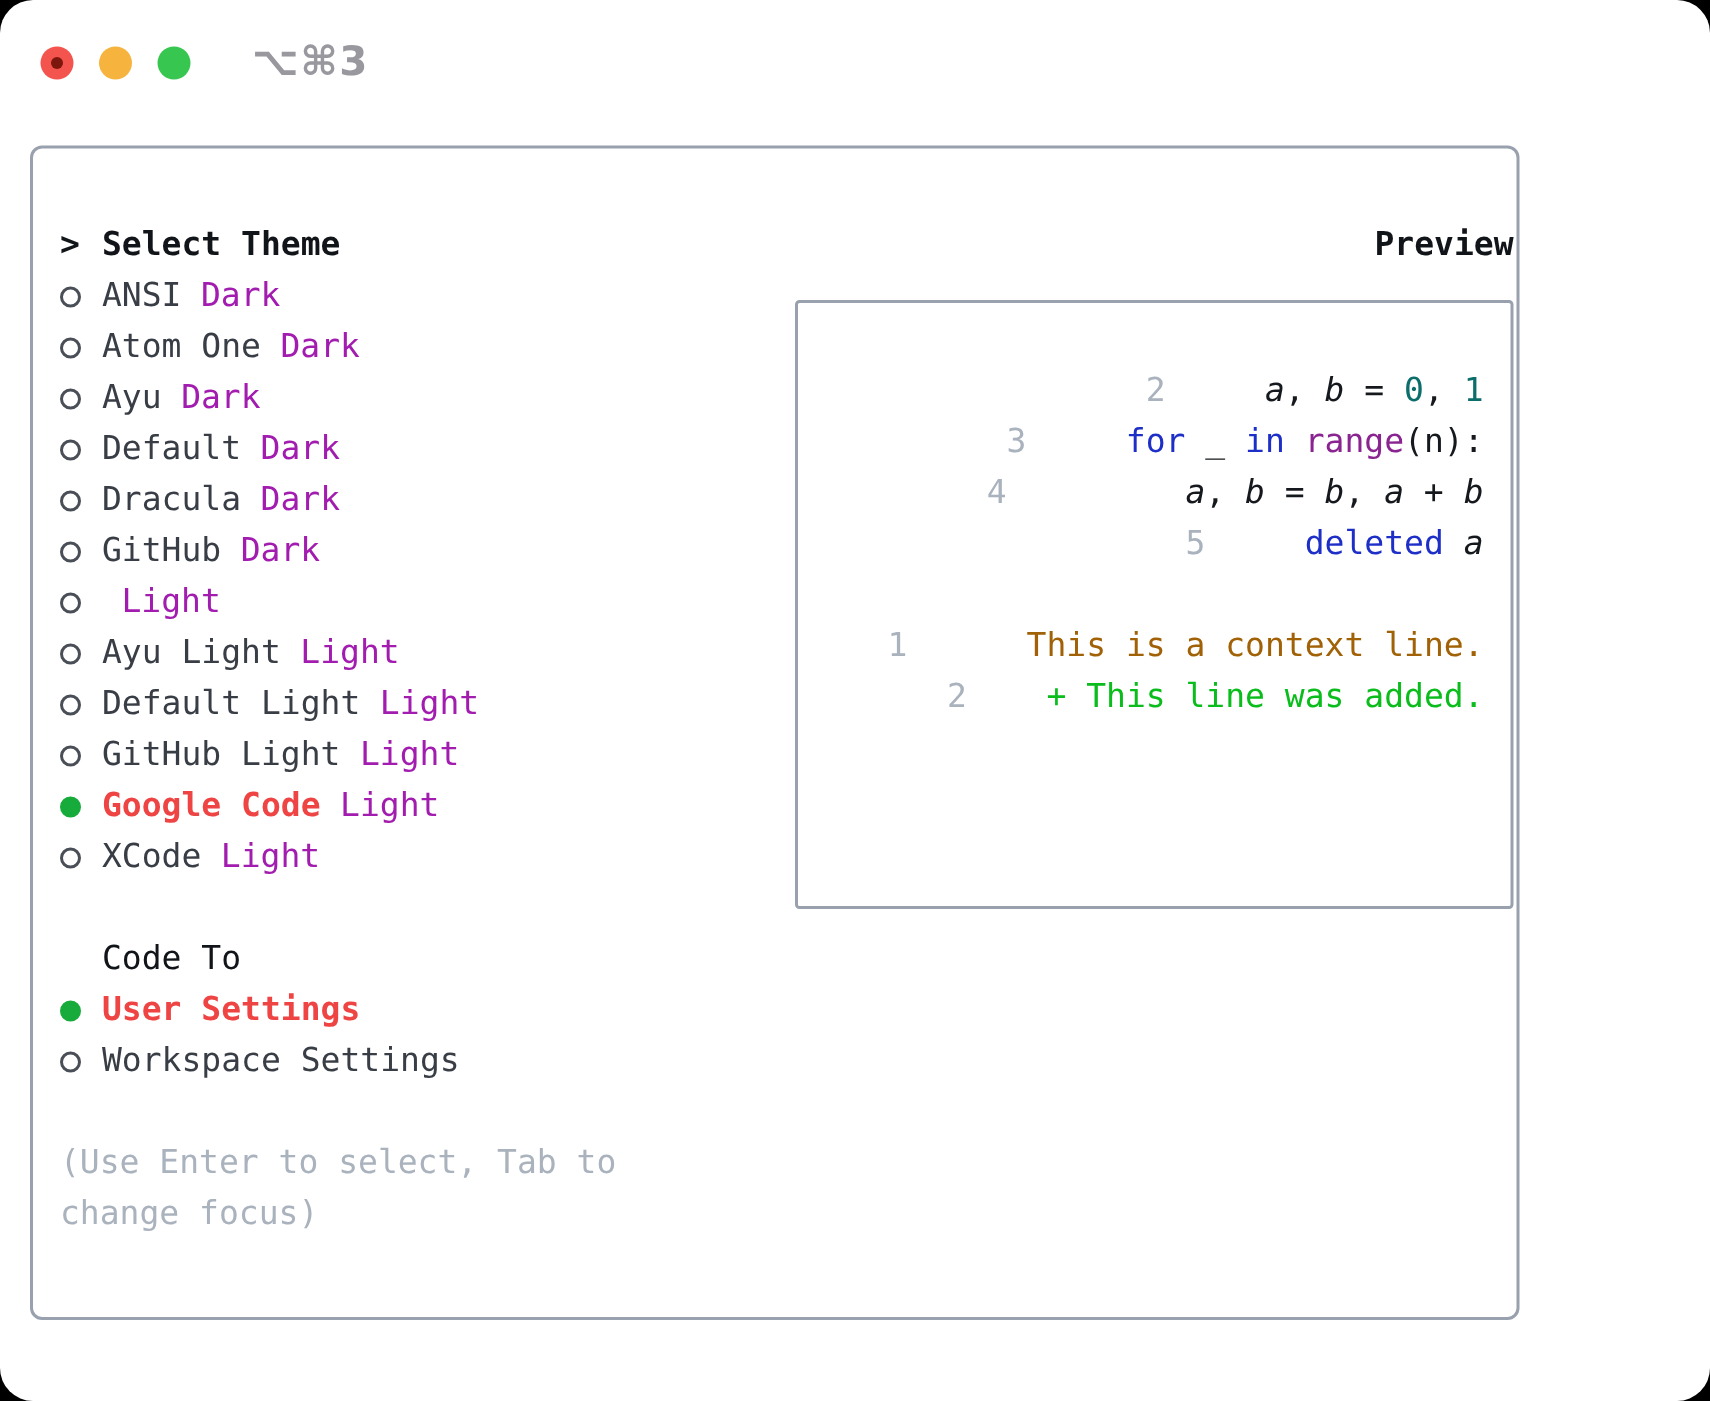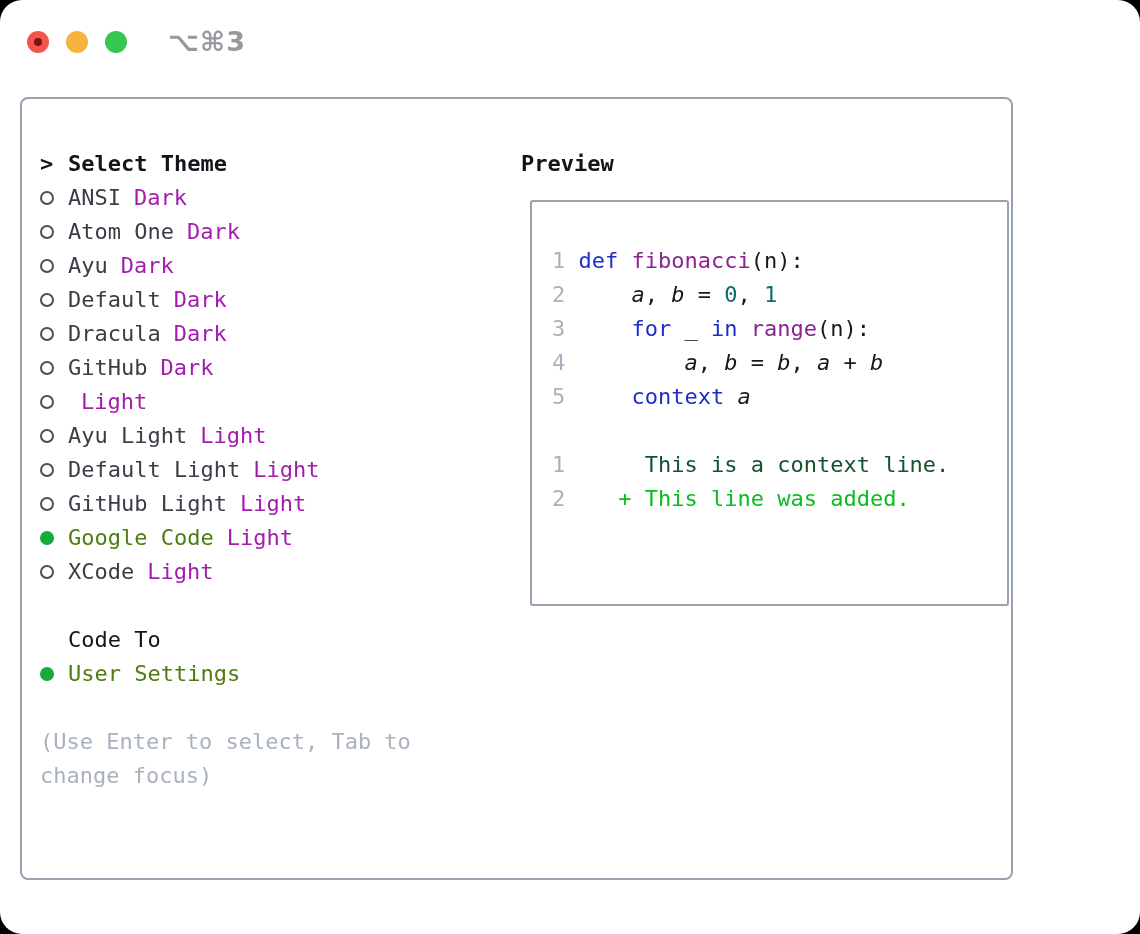--- a/index.html
+++ b/index.html
@@ -27,40 +27,40 @@
   
   .left-col{position:absolute;left:18px;top:48px;width:462px;font-size:22px;line-height:34px;color:#393e46;}
   .row{display:flex;align-items:center;height:34px;}
   .marker{width:28px;flex:none;display:flex;align-items:center;}
   .cursor-glyph{font-weight:bold;color:#111418;}
   .radio{width:14px;height:14px;border-radius:50%;border:2px solid #4a4f57;box-sizing:border-box;background:#fff;}
   .radio.sel{background:#16ab3a;border-color:#16ab3a;}
   .hdr{font-weight:bold;color:#111418;}
   .subhdr{color:#111418;}
   .theme-name{color:#393e46;text-align:center;}
-  .theme-name.sel{color:#4d7c0f;}
+  .theme-name.sel{color:#ef4444;font-weight:bold;}
   .variant{color:#a21caf;margin-left:13px;}
   .blank{height:34px;}
   .hint{color:#a9b2bd;width:440px;margin-top:34px;}
   
-  .right-col{position:absolute;left:499px;top:48px;}
+  .right-col{position:absolute;left:499px;top:48px;text-align:right;}
   .preview-hdr{font-size:22px;line-height:34px;font-weight:bold;color:#111418;}
   .preview-box{
     margin-left:9px;margin-top:19px;width:479px;height:406px;
     border:2px solid #99a1ae;border-radius:3px;box-sizing:border-box;
     padding:42px 18px 0 20px;background:#fff;
   }
   .prev-line{font-size:22px;line-height:34px;height:34px;white-space:pre;}
   .seg-ln{color:#a9b2bd;}
   .seg-pl{color:#15181c;}
   .seg-kw{color:#1e2fc8;}
   .seg-fn{color:#8a2490;}
   .seg-num{color:#0b6e6b;}
   .seg-var{color:#15181c;font-style:italic;}
-  .seg-ctx{color:#14532d;}
+  .seg-ctx{color:#a16207;}
   .seg-del{color:#cc3220;}
   .seg-add{color:#0abd1c;}
 </style>
 </head>
 <body>
 
 <div class="window">
 
   <div class="titlebar">
     <span class="tl tl-close"></span>
@@ -172,33 +172,38 @@
         <span class="subhdr">Code To</span>
       </div>
 
       <div id="apply-list">
           <div class="row">
             <span class="marker">
               <span class="radio sel"></span>
             </span>
             <span class="theme-name sel">User Settings</span>
           </div>
+          <div class="row">
+            <span class="marker">
+              <span class="radio"></span>
+            </span>
+            <span class="theme-name">Workspace Settings</span>
+          </div>
         </div>
 
       <div class="hint">(Use Enter to select, Tab to change focus)</div>
     </div>
 
     <div class="right-col">
       <div class="preview-hdr">Preview</div>
       <div class="preview-box" id="preview-box">
-          <div class="prev-line"><span class="seg-ln">1</span><span class="seg-pl"> </span><span class="seg-kw">def</span><span class="seg-pl"> </span><span class="seg-fn">fibonacci</span><span class="seg-pl">(n):</span></div>
           <div class="prev-line"><span class="seg-ln">2</span><span class="seg-pl">     </span><span class="seg-var">a</span><span class="seg-pl">, </span><span class="seg-var">b</span><span class="seg-pl"> = </span><span class="seg-num">0</span><span class="seg-pl">, </span><span class="seg-num">1</span></div>
           <div class="prev-line"><span class="seg-ln">3</span><span class="seg-pl">     </span><span class="seg-kw">for</span><span class="seg-pl"> _ </span><span class="seg-kw">in</span><span class="seg-pl"> </span><span class="seg-fn">range</span><span class="seg-pl">(n):</span></div>
           <div class="prev-line"><span class="seg-ln">4</span><span class="seg-pl">         </span><span class="seg-var">a</span><span class="seg-pl">, </span><span class="seg-var">b</span><span class="seg-pl"> = </span><span class="seg-var">b</span><span class="seg-pl">, </span><span class="seg-var">a</span><span class="seg-pl"> + </span><span class="seg-var">b</span></div>
-          <div class="prev-line"><span class="seg-ln">5</span><span class="seg-pl">     </span><span class="seg-kw">context</span><span class="seg-pl"> </span><span class="seg-var">a</span></div>
+          <div class="prev-line"><span class="seg-ln">5</span><span class="seg-pl">     </span><span class="seg-kw">deleted</span><span class="seg-pl"> </span><span class="seg-var">a</span></div>
           <div class="prev-line"></div>
           <div class="prev-line"><span class="seg-ln">1</span><span class="seg-ctx">      This is a context line.</span></div>
           <div class="prev-line"><span class="seg-ln">2</span><span class="seg-add">    + This line was added.</span></div>
         </div>
     </div>
 
   </div>
 </div>
 
 </body></html>

